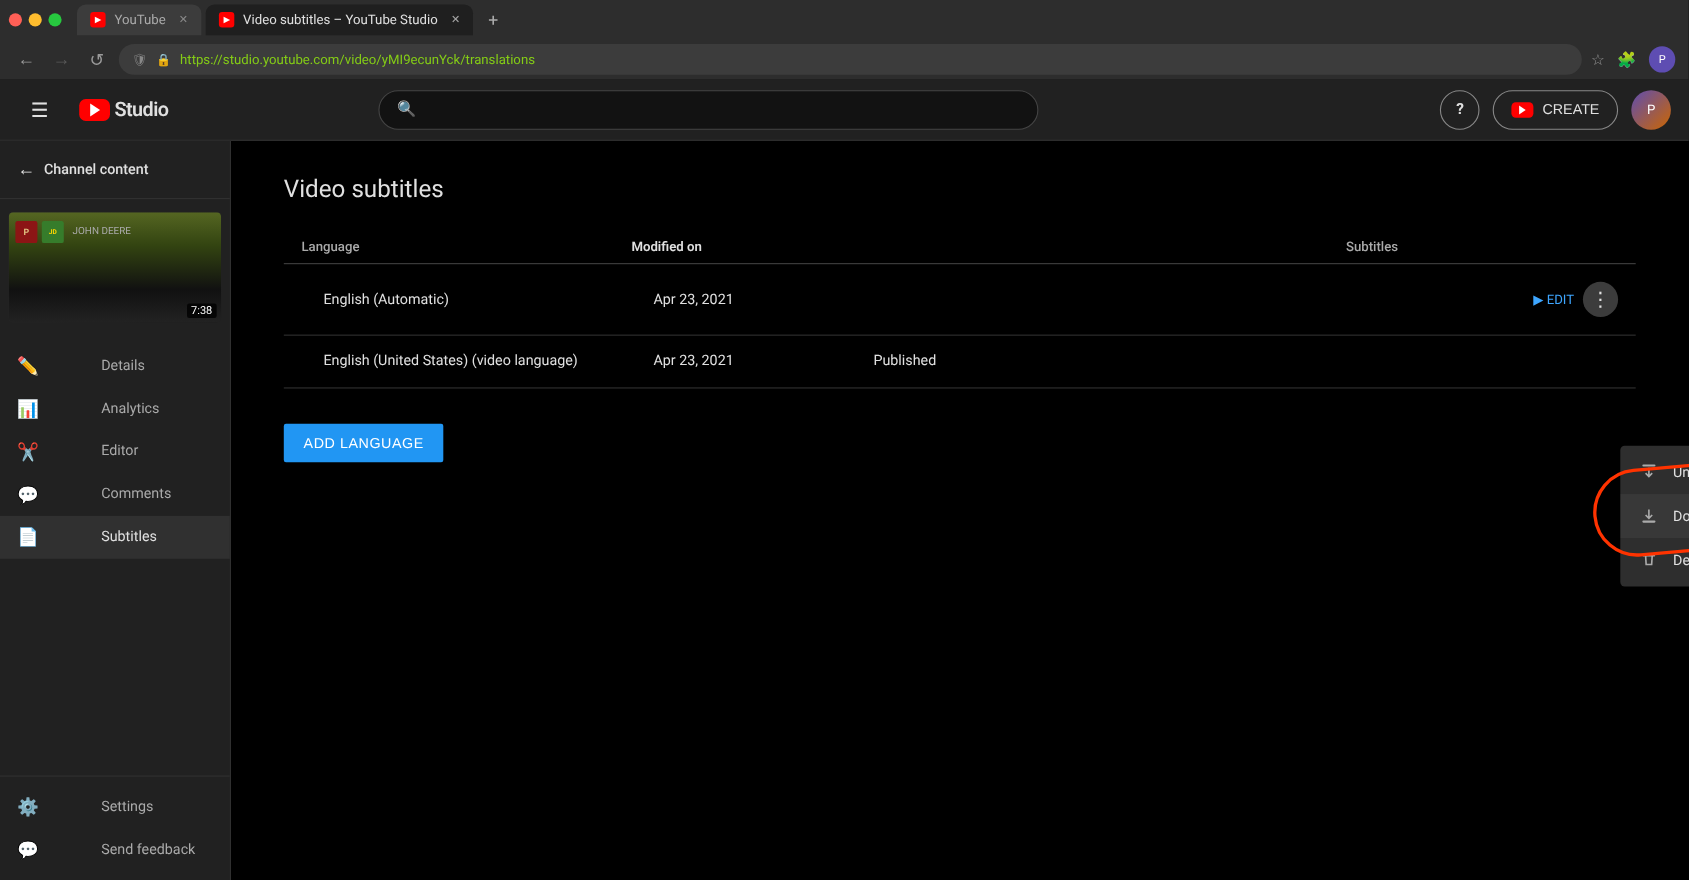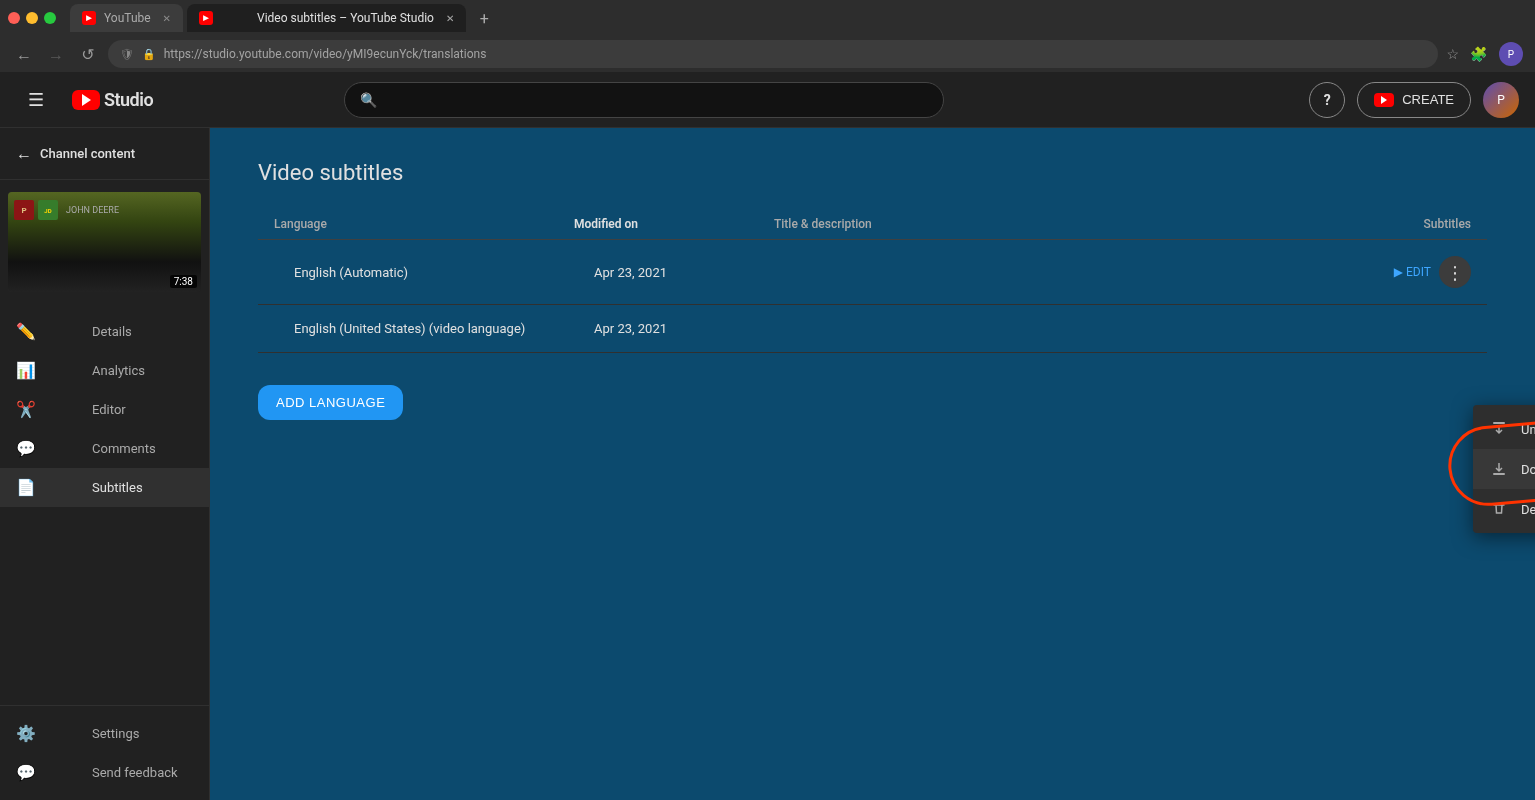--- a/index.html
+++ b/index.html
@@ -101,21 +101,21 @@
       background: #3c3c3c;
       border-radius: 20px;
       height: 28px;
       display: flex;
       align-items: center;
       padding: 0 12px;
       gap: 8px;
     }
     .address-bar-text {
       font-size: 12px;
-      color: #a3a3a3;
+      color: #84cc16;
     }
     .address-bar-icon {
       color: #888;
       font-size: 11px;
     }
     .bookmark-icon {
       color: #999;
       font-size: 14px;
       cursor: pointer;
     }
@@ -446,21 +446,21 @@
       cursor: pointer;
       color: #aaa;
       font-size: 13px;
     }
 
     
     .content-area {
       flex: 1;
       padding: 32px 48px;
       overflow-y: auto;
-      background: #0c4a6e;
+      background: #000000;
     }
     .page-title {
       font-size: 22px;
       font-weight: 400;
       color: #e0e0e0;
       margin-bottom: 24px;
     }
     .table-container {
       width: 100%;
     }
@@ -521,21 +521,21 @@
       background: #3c3c3c;
     }
     .published-badge {
       color: #e0e0e0;
       font-size: 13px;
     }
     .add-language-btn {
       background: #2196f3;
       color: white;
       border: none;
-      border-radius: 12px;
+      border-radius: 2px;
       padding: 10px 18px;
       font-size: 13px;
       font-weight: 500;
       cursor: pointer;
       margin-top: 32px;
       letter-spacing: 0.5px;
     }
 
     
     .dropdown-menu {
@@ -603,21 +603,21 @@
       <div class="tab-favicon" style="background:#ff0000; border-radius:3px; width:14px;height:14px; display:flex; align-items:center; justify-content:center;">
         <span style="color:white; font-size:7px; font-weight:bold;">▶</span>
       </div>
       <span style="font-size:12px;">YouTube</span>
       <span class="tab-close">✕</span>
     </div>
     <div class="tab active">
       <div class="tab-favicon" style="background:#ff0000; border-radius:3px; width:14px;height:14px; display:flex; align-items:center; justify-content:center;">
         <span style="color:white; font-size:7px; font-weight:bold;">▶</span>
       </div>
-      <span style="font-size:12px;margin-left:36px;">Video subtitles – YouTube Studio</span>
+      <span style="font-size:12px;">Video subtitles – YouTube Studio</span>
       <span class="tab-close">✕</span>
     </div>
     <div class="tab-add">+</div>
   </div>
   <div class="address-bar-row">
     <div class="nav-btn">←</div>
     <div class="nav-btn" style="opacity:0.4;">→</div>
     <div class="nav-btn">↺</div>
     <div class="address-bar">
       <span class="address-bar-icon">🛡</span>
@@ -718,37 +718,39 @@
 
     <div class="content-area">
       <div class="content-wrapper">
         <h1 class="page-title">Video subtitles</h1>
 
         <div class="table-container">
 
           <div class="table-header">
             <div class="table-header-cell">Language</div>
             <div class="table-header-cell bold">Modified on</div>
-            <div class="table-header-cell">Title &amp; description</div>
             <div class="table-header-cell" style="text-align:right;">Subtitles</div>
           </div>
 
           <div class="table-row">
             <div class="table-cell">English (Automatic)</div>
             <div class="table-cell">Apr 23, 2021</div>
             <div class="table-cell muted"></div>
             <div class="table-cell subtitles-cell">
               <span class="edit-link">▶ EDIT</span>
               <div class="three-dot-btn">⋮</div>
             </div>
           </div>
 
           <div class="table-row">
             <div class="table-cell">English (United States) (video language)</div>
             <div class="table-cell">Apr 23, 2021</div>
+            <div class="table-cell">
+              <span class="published-badge">Published</span>
+            </div>
             <div class="table-cell subtitles-cell">
             </div>
           </div>
         </div>
 
         <button class="add-language-btn">
           <span>ADD LANGUAGE</span>
         </button>
 
         

